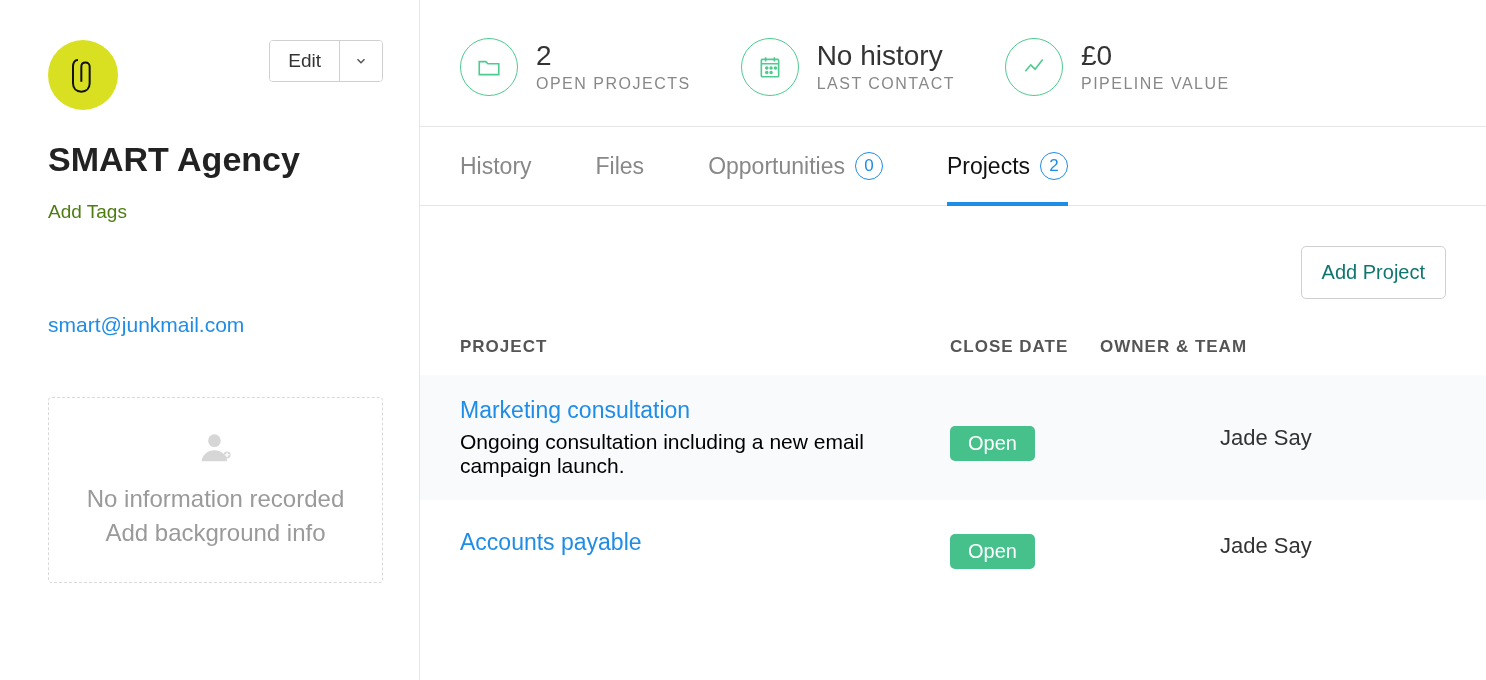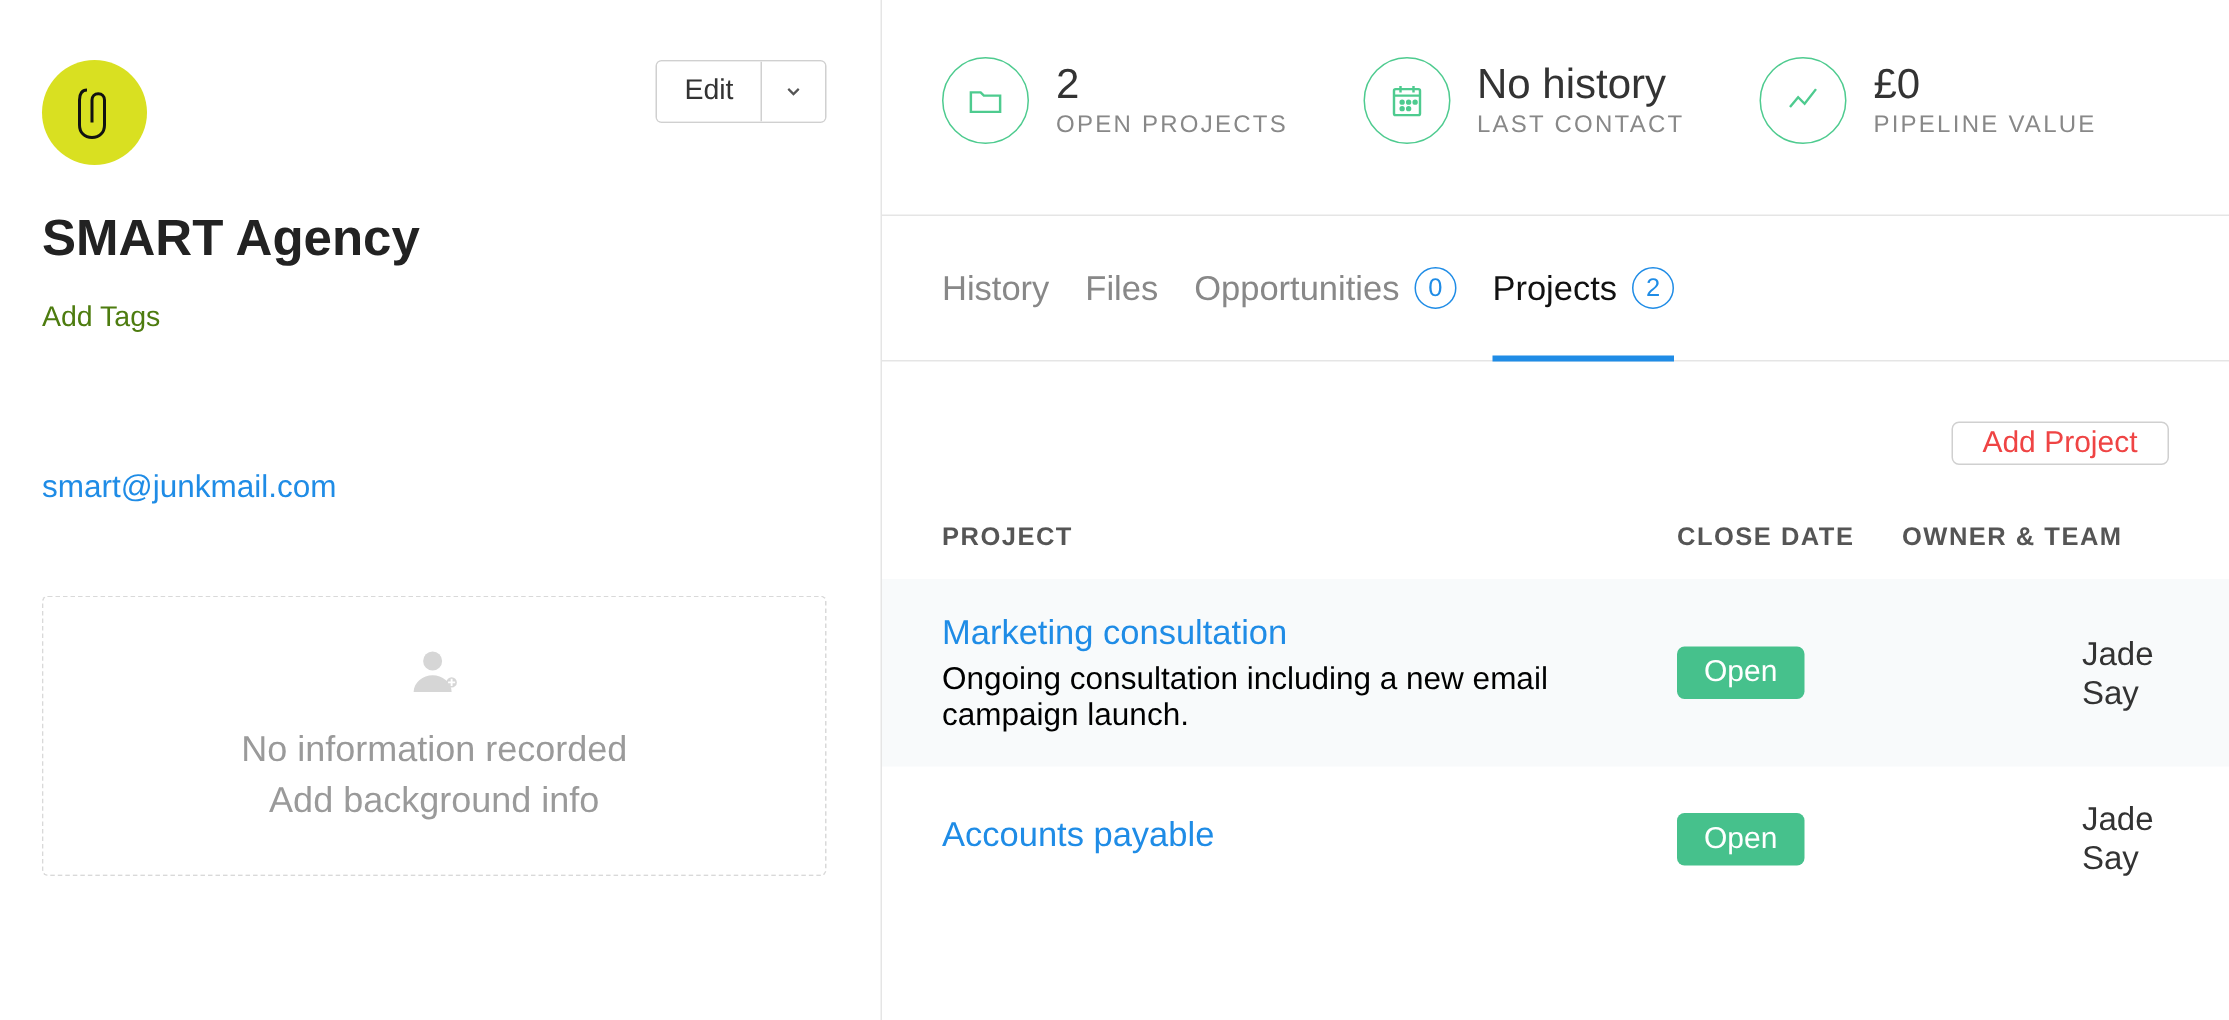--- a/index.html
+++ b/index.html
@@ -6,22 +6,22 @@
   body {
     font-family: -apple-system, BlinkMacSystemFont, "Segoe UI", Helvetica, Arial, sans-serif;
     background: #fff;
     color: #333;
     width: 1486px;
     height: 680px;
     overflow: hidden;
   }
   .layout { display: flex; height: 100%; }
   .sidebar {
-    width: 588px;
-    padding: 40px 36px 20px 28px;
+    width: 420px;
+    padding: 40px 36px 20px 48px;
     border-right: 1px solid #e5e5e5;
   }
   .sidebar-top { display: flex; justify-content: space-between; align-items: flex-start; }
   .avatar {
     width: 70px; height: 70px; border-radius: 50%;
     background: #d9e021;
     display:flex; align-items:center; justify-content:center;
   }
   .avatar svg { width: 40px; height: 40px; }
   .edit-group { display:flex; border:1px solid #d0d0d0; border-radius:4px; overflow:hidden; height:42px; }
@@ -45,57 +45,57 @@
   .stats { display:flex; gap: 50px; padding: 38px 20px 30px 40px; }
   .stat { display:flex; align-items:center; gap: 18px; }
   .stat-icon {
     width:58px; height:58px; border:1px solid #4ecb8f; border-radius:50%;
     display:flex; align-items:center; justify-content:center; color:#4ecb8f;
   }
   .stat-text .big { font-size:28px; color:#333; line-height:1.1; }
   .stat-text .small { font-size:16px; color:#888; letter-spacing:1.5px; text-transform:uppercase; margin-top:4px; }
 
   .tabs {
-    display:flex; align-items:center; gap: 24px;
+    display:flex; align-items:center; gap: 64px;
     border-top:1px solid #e5e5e5; border-bottom:1px solid #e5e5e5;
-    padding: 0 40px; height: 98px; margin-top: 17px;
+    padding: 0 40px; height: 80px;
   }
   .tab { font-size:23px; color:#888; cursor:pointer; display:flex; align-items:center; gap:10px; height:100%; position:relative; }
   .tab.active { color:#111; }
   .tab.active::after {
     content:""; position:absolute; left:0; right:0; bottom:-1px; height:4px; background:#1f8ce6;
   }
   .badge-count {
     display:inline-flex; align-items:center; justify-content:center;
     min-width:28px; height:28px; border:1px solid #1f8ce6; color:#1f8ce6;
     border-radius:14px; font-size:17px; padding:0 6px;
   }
 
   .subheader { display:flex; justify-content:flex-end; padding: 40px 40px 28px 40px; }
   .add-project-btn {
-    border:1px solid #d0d0d0; background:#fff; color:#ef4444;
-    font-size:20px; padding:2px 20px; border-radius:5px; cursor:pointer;
+    border:1px solid #d0d0d0; background:#fff; color:#0f766e;
+    font-size:20px; padding:14px 20px; border-radius:5px; cursor:pointer;
   }
 
   .table-head {
     display:flex; padding: 10px 40px 18px 40px;
     font-size:17px; letter-spacing:1px; color:#555; text-transform:uppercase; font-weight:600;align-items:flex-end;
   }
   .col-project { flex: 0 0 490px; }
   .col-status  { flex: 0 0 120px; }
   .col-close   { flex: 0 0 150px; }
   .col-owner   { flex: 1; }
 
   .row { display:flex; align-items:center; padding: 22px 40px; }
   .row.alt { background:#f8fafb; }
   .proj-name { color:#1f8ce6; font-size:23px; cursor:pointer; }
   .proj-desc { font-size:21px; color:#000000; margin-top:6px; max-width:430px; }
   .status-pill {
     background:#46c18c; color:#fff; padding:6px 18px; border-radius:5px;
-    font-size:20px; display:inline-block;
+    font-size:20px; display:inline-block;margin-top:12px;
   }
   .owner { font-size:22px; color:#333; }
 </style>
 </head>
 <body>
 
 <div class="layout">
 
   <aside class="sidebar">
     <div class="sidebar-top">

